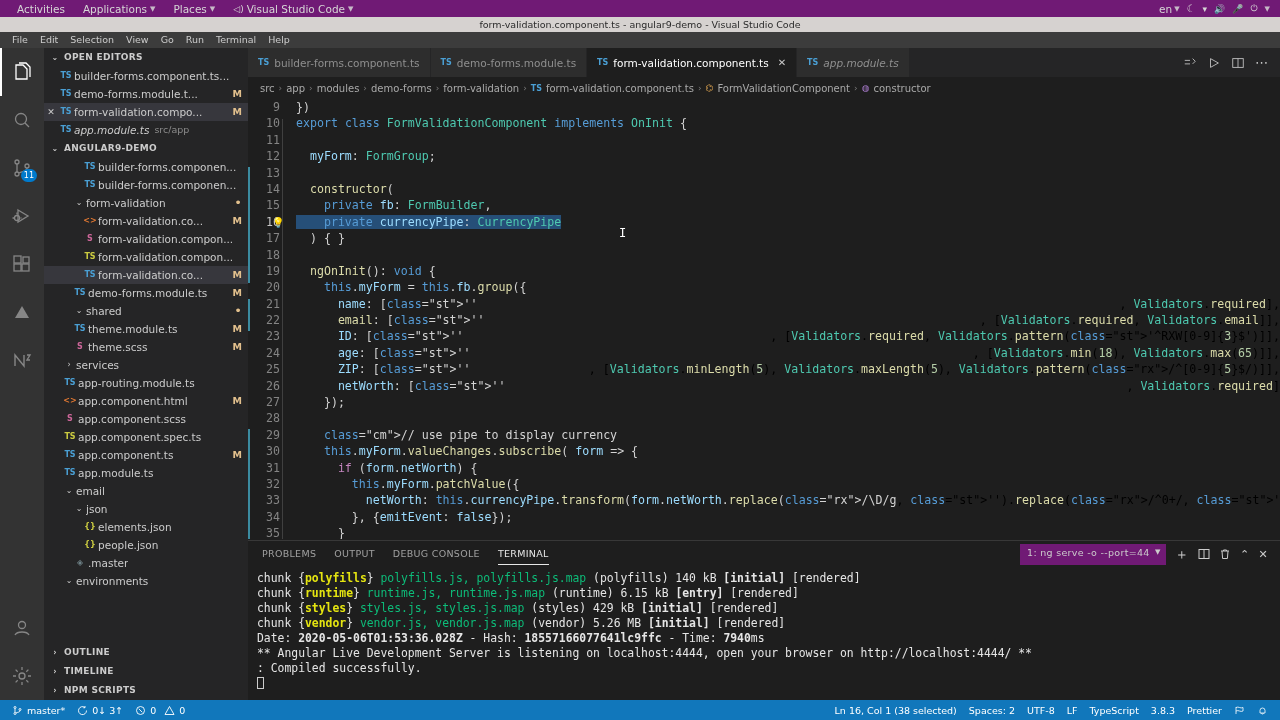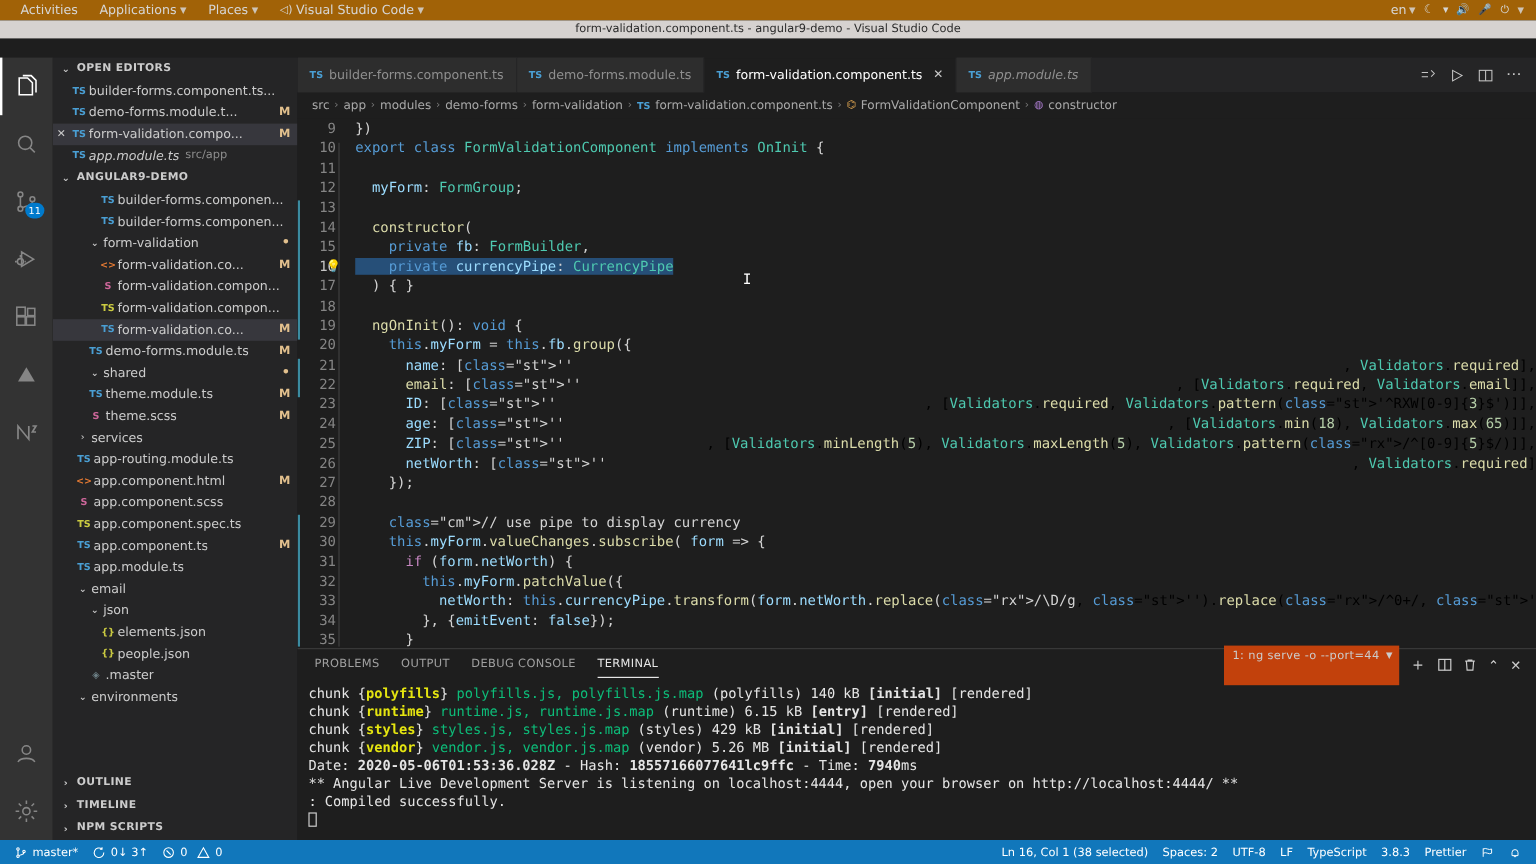--- a/index.html
+++ b/index.html
@@ -7,21 +7,21 @@
     width: 1280px; height: 720px;
     background: #1e1e1e;
     font-family: "DejaVu Sans", "Liberation Sans", sans-serif;
     overflow: hidden;
   }
   .app { position: relative; width: 1280px; height: 720px; }
 
   
   .gnome-bar {
     position: absolute; top: 0; left: 0; width: 1280px; height: 17px;
-    background: #a16207; color: #d6d6d6; font-size: 10.5px;
+    background: #701a75; color: #d6d6d6; font-size: 10.5px;
     display: flex; align-items: center; padding: 0 8px;
   }
   .gnome-bar .gitem { padding: 0 9px; white-space: nowrap; display: flex; align-items: center; gap: 3px; }
   .gnome-bar .gcenter { position: absolute; left: 0; right: 0; text-align: center; pointer-events: none; }
   .gnome-bar .gcenter span { display:inline-flex; align-items:center; gap:5px; }
   .gnome-bar .gright { margin-left: auto; display: flex; align-items: center; gap: 7px; padding-right: 2px; }
   .caret { font-size: 7px; opacity: .85; }
   .dot-ind { width:4px;height:4px;border-radius:50%;background:#d6d6d6;display:inline-block; }
 
   
@@ -138,21 +138,21 @@
   .pl { color: #d4d4d4; }
 
   
   .panel { position: absolute; top: 540px; left: 248px; width: 1032px; height: 160px; background:#1e1e1e; border-top:1px solid #383838; }
   .panel-head { height: 26px; display: flex; align-items: center; padding-left: 14px; gap: 18px; font-size: 9.5px; color: #a0a0a0; letter-spacing:.3px;}
   .panel-tab { position: relative; height:26px; line-height:26px; }
   .panel-tab.active { color: #e7e7e7; }
   .panel-tab.active::after { content:''; position:absolute; left:0; right:0; bottom:2px; height:1px; background:#e7e7e7; }
   .panel-actions { margin-left:auto; display:flex; align-items:center; gap:9px; padding-right:12px; color:#cccccc; }
   .term-select {
-    background:#c2410c; color:#cccccc; font-size:9.5px; height:33px; line-height:17px;
+    background:#701a75; color:#cccccc; font-size:9.5px; height:21px; line-height:17px;
     padding: 0 16px 0 7px; position:relative; min-width:135px; white-space:nowrap; overflow:hidden;
   }
   .term-select .sc { position:absolute; right:5px; top:0; font-size:7px;}
   .term-body {
     font-family: "DejaVu Sans Mono", "Liberation Mono", monospace;
     font-size: 11.4px; line-height: 15px; color: #cccccc; padding: 4px 0 0 9px; white-space: pre;
   }
   .tg { color: #0dbc79; }  
   .ty2{ color: #e5e510; }  
   .tb { font-weight: bold; }
@@ -202,20 +202,30 @@
       <span style="font-size:9px;">🎤</span>
       <span style="font-size:9px;">⏻</span>
       <span class="caret">▼</span>
     </div>
   </div>
 
   <div class="titlebar">
     <span>form-validation.component.ts - angular9-demo - Visual Studio Code</span>
   </div>
 
+  <div class="menubar">
+    <span class="mi">File</span>
+    <span class="mi">Edit</span>
+    <span class="mi">Selection</span>
+    <span class="mi">View</span>
+    <span class="mi">Go</span>
+    <span class="mi">Run</span>
+    <span class="mi">Terminal</span>
+    <span class="mi">Help</span>
+  </div>
 
   <div class="activitybar">
     <div class="act active">
       <span>
         <svg width="22" height="22" viewBox="0 0 22 22" stroke-width="1.3">
           <path d="M5 4 h7 l4 4 v10 h-11 z"></path>
             <path d="M8 2 h7 l4 4 v10"></path>
         </svg>
       </span>
     </div>

